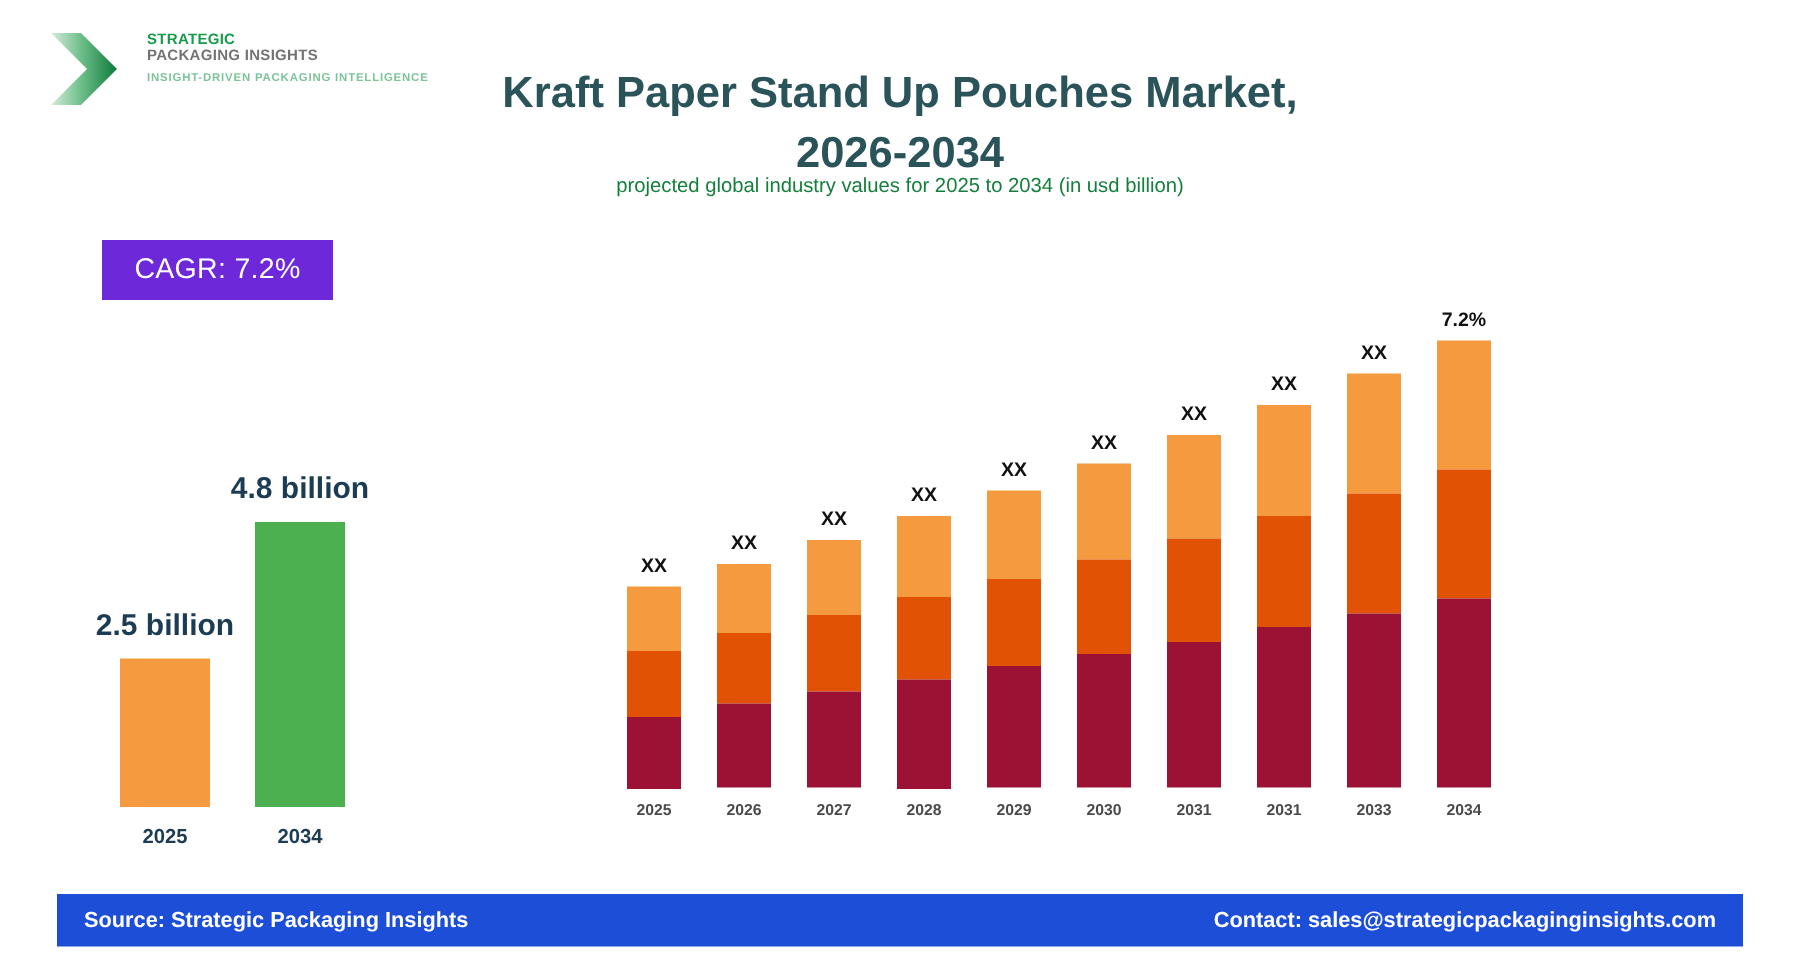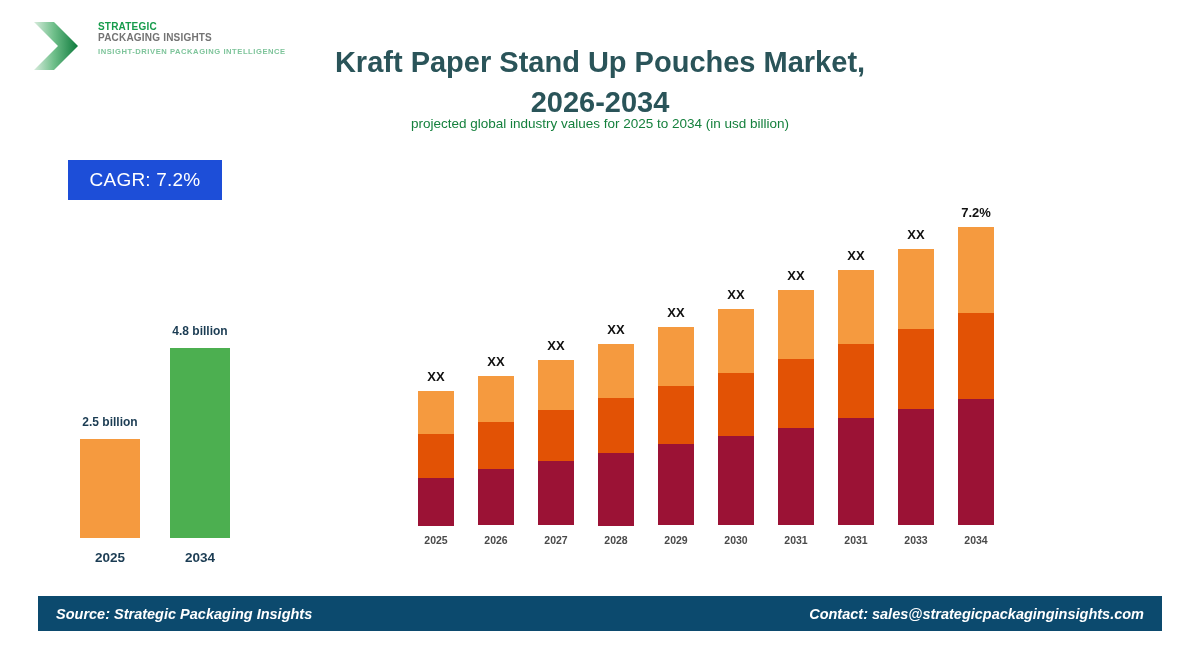--- a/index.html
+++ b/index.html
@@ -107,21 +107,21 @@
   .mini-bar {
     position: absolute;
     bottom: 0;
     width: 60px;
   }
   .mini-value {
     position: absolute;
     width: 160px;
     left: -50px;
     text-align: center;
-    font-size: 12px;
+    font-size: 20px;
     font-weight: bold;
     color: #1B3C53;
     white-space: nowrap;
   }
   .mini-cat {
     position: absolute;
     bottom: -27px;
     width: 60px;
     left: 0;
     text-align: center;
@@ -203,21 +203,21 @@
   <div id="logo-text">
     <div class="logo-line" style="color: rgb(22, 155, 75);">STRATEGIC</div>
     <div class="logo-line" style="color: #737373;">PACKAGING INSIGHTS</div>
     <div id="logo-tagline" style="color: rgb(125, 196, 154);">INSIGHT-DRIVEN PACKAGING INTELLIGENCE</div>
   </div>
 </div>
 
 <div id="title" style="color: rgb(42, 84, 89);">Kraft Paper Stand Up Pouches Market, 2026-2034</div>
 <div id="subtitle" style="color: #15803d;">projected global industry values for 2025 to 2034 (in usd billion)</div>
 
-<div id="cagr-badge" style="background: #1d4ed8;">
+<div id="cagr-badge" style="background: #6d28d9;">
   <span>CAGR: 7.2%</span>
 </div>
 
 <div id="mini-chart">
     <div class="mini-bar-group" style="left: 40px; height: 121px;">
       <div class="mini-bar" style="height: 99px; background: rgb(245, 154, 63);"></div>
       <div class="mini-value" style="bottom: 109px;">2.5 billion</div>
       <div class="mini-cat">2025</div>
     </div>
     <div class="mini-bar-group" style="left: 130px; height: 190px;">
@@ -293,16 +293,16 @@
     </div>
     <div class="stack-group" style="left: 548px; height: 298px;">
       <div class="stack-seg" style="height: 86px; background: rgb(245, 154, 63);"></div>
       <div class="stack-seg" style="height: 86px; background: rgb(226, 82, 5);"></div>
       <div class="stack-seg" style="height: 126px; background: rgb(155, 18, 53);"></div>
       <div class="stack-label" style="bottom: 305px;">7.2%</div>
       <div class="stack-cat">2034</div>
     </div>
   </div>
 
-<div id="footer" style="background: #0c4a6e; font-style: italic;">
+<div id="footer" style="background: #1d4ed8;">
   <span>Source: Strategic Packaging Insights</span>
   <span>Contact: sales@strategicpackaginginsights.com</span>
 </div>
 
 </body></html>

